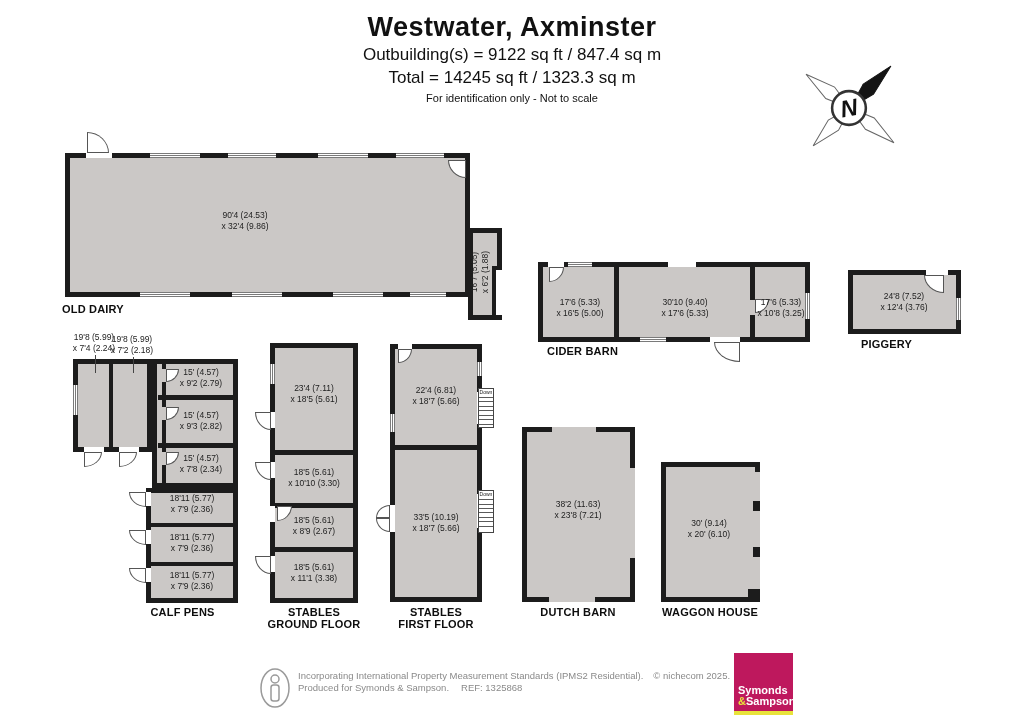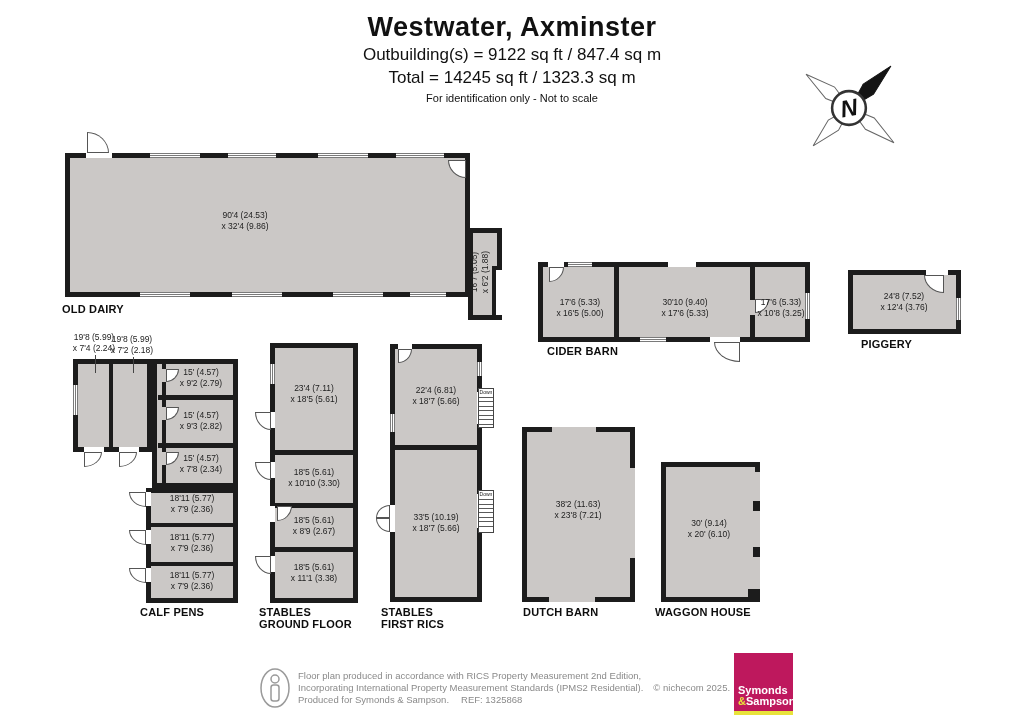--- a/index.html
+++ b/index.html
@@ -22,21 +22,21 @@
            box-sizing:border-box; background-image:linear-gradient(#7a7a7a,#7a7a7a); background-size:100% 1px;
            background-position:center; background-repeat:no-repeat; }
   .win-v { position:absolute; width:5px; background-color:#fff; border-left:1px solid #7a7a7a; border-right:1px solid #7a7a7a;
            box-sizing:border-box; background-image:linear-gradient(#7a7a7a,#7a7a7a); background-size:1px 100%;
            background-position:center; background-repeat:no-repeat; }
   .arc { position:absolute; background:#fff; border:1px solid #555; box-sizing:border-box; }
   .rmtext { position:absolute; font-size:8.5px; line-height:11px; color:#222; text-align:center; white-space:nowrap; }
   .rmtext span { display:block; }
   .rmtext.vert { transform:rotate(-90deg); }
   .blabel { position:absolute; font-size:11px; font-weight:bold; color:#0d0d0d; white-space:nowrap; letter-spacing:0.2px; }
-  .blabel.center { }
+  .blabel.center { text-align:center; }
   .blabel span { display:block; }
   .leader { position:absolute; width:1px; background:#444; }
   .stair { position:absolute; border:1px solid #444; box-sizing:border-box;
            background:repeating-linear-gradient(to bottom,#fff 0 3.5px,#5a5a5a 3.5px 4.5px); }
   .stair .dn { position:absolute; top:0; left:0; right:0; font-size:5px; color:#222; background:#fff;
                text-align:center; line-height:7px; }
 
   
   #footer-text { position:absolute; left:298px; top:670px; font-size:9.5px; color:#8a8a8a; line-height:12px; }
   #footer-text .cr { margin-left:10px; }
@@ -249,21 +249,21 @@
   <div class="rmtext" style="left:391px;top:385px;width:90px">
     <span>22'4 (6.81)</span>
     <span>x 18'7 (5.66)</span>
   </div>
   <div class="rmtext" style="left:391px;top:512px;width:90px">
     <span>33'5 (10.19)</span>
     <span>x 18'7 (5.66)</span>
   </div>
   <div class="blabel center" style="left:381px;top:606px;width:110px">
     <span>STABLES</span>
-    <span>FIRST RICS</span>
+    <span>FIRST FLOOR</span>
   </div>
 
   <div class="fillrect" style="left:522px;top:427px;width:113px;height:175px"></div>
   <div class="wall" style="left:522px;top:427px;width:5px;height:175px"></div>
   <div class="wall" style="left:522px;top:427px;width:30px;height:5px"></div>
   <div class="wall" style="left:596px;top:427px;width:39px;height:5px"></div>
   <div class="wall" style="left:630px;top:427px;width:5px;height:41px"></div>
   <div class="wall" style="left:630px;top:558px;width:5px;height:44px"></div>
   <div class="wall" style="left:522px;top:597px;width:27px;height:5px"></div>
   <div class="wall" style="left:595px;top:597px;width:40px;height:5px"></div>
@@ -288,21 +288,20 @@
   <div class="blabel center" style="left:655px;top:606px;width:110px">WAGGON HOUSE</div>
 
   <div style="position:absolute;left:258px;top:666px;width:34px;height:44px">
     <svg width="34" height="44" viewBox="0 0 34 44">
       <ellipse cx="17" cy="22" rx="14" ry="19" fill="none" stroke="#9a9a9a" stroke-width="1.5"></ellipse>
       <circle cx="17" cy="13" r="4" fill="none" stroke="#9a9a9a" stroke-width="1.5"></circle>
       <rect x="13" y="19" width="8" height="16" rx="2.5" fill="none" stroke="#9a9a9a" stroke-width="1.5"></rect>
     </svg>
   </div>
   <div id="footer-text">
-    <div>Floor plan produced in accordance with RICS Property Measurement 2nd Edition,</div>
     <div>
       <span>Incorporating International Property Measurement Standards (IPMS2 Residential).</span><span class="cr">© nichecom 2025.</span>
     </div>
     <div>
       <span>Produced for Symonds &amp; Sampson.</span><span class="ref">REF: 1325868</span>
     </div>
   </div>
   <div id="logo">
     <div class="logo-text">
       <span>Symonds</span><br>

